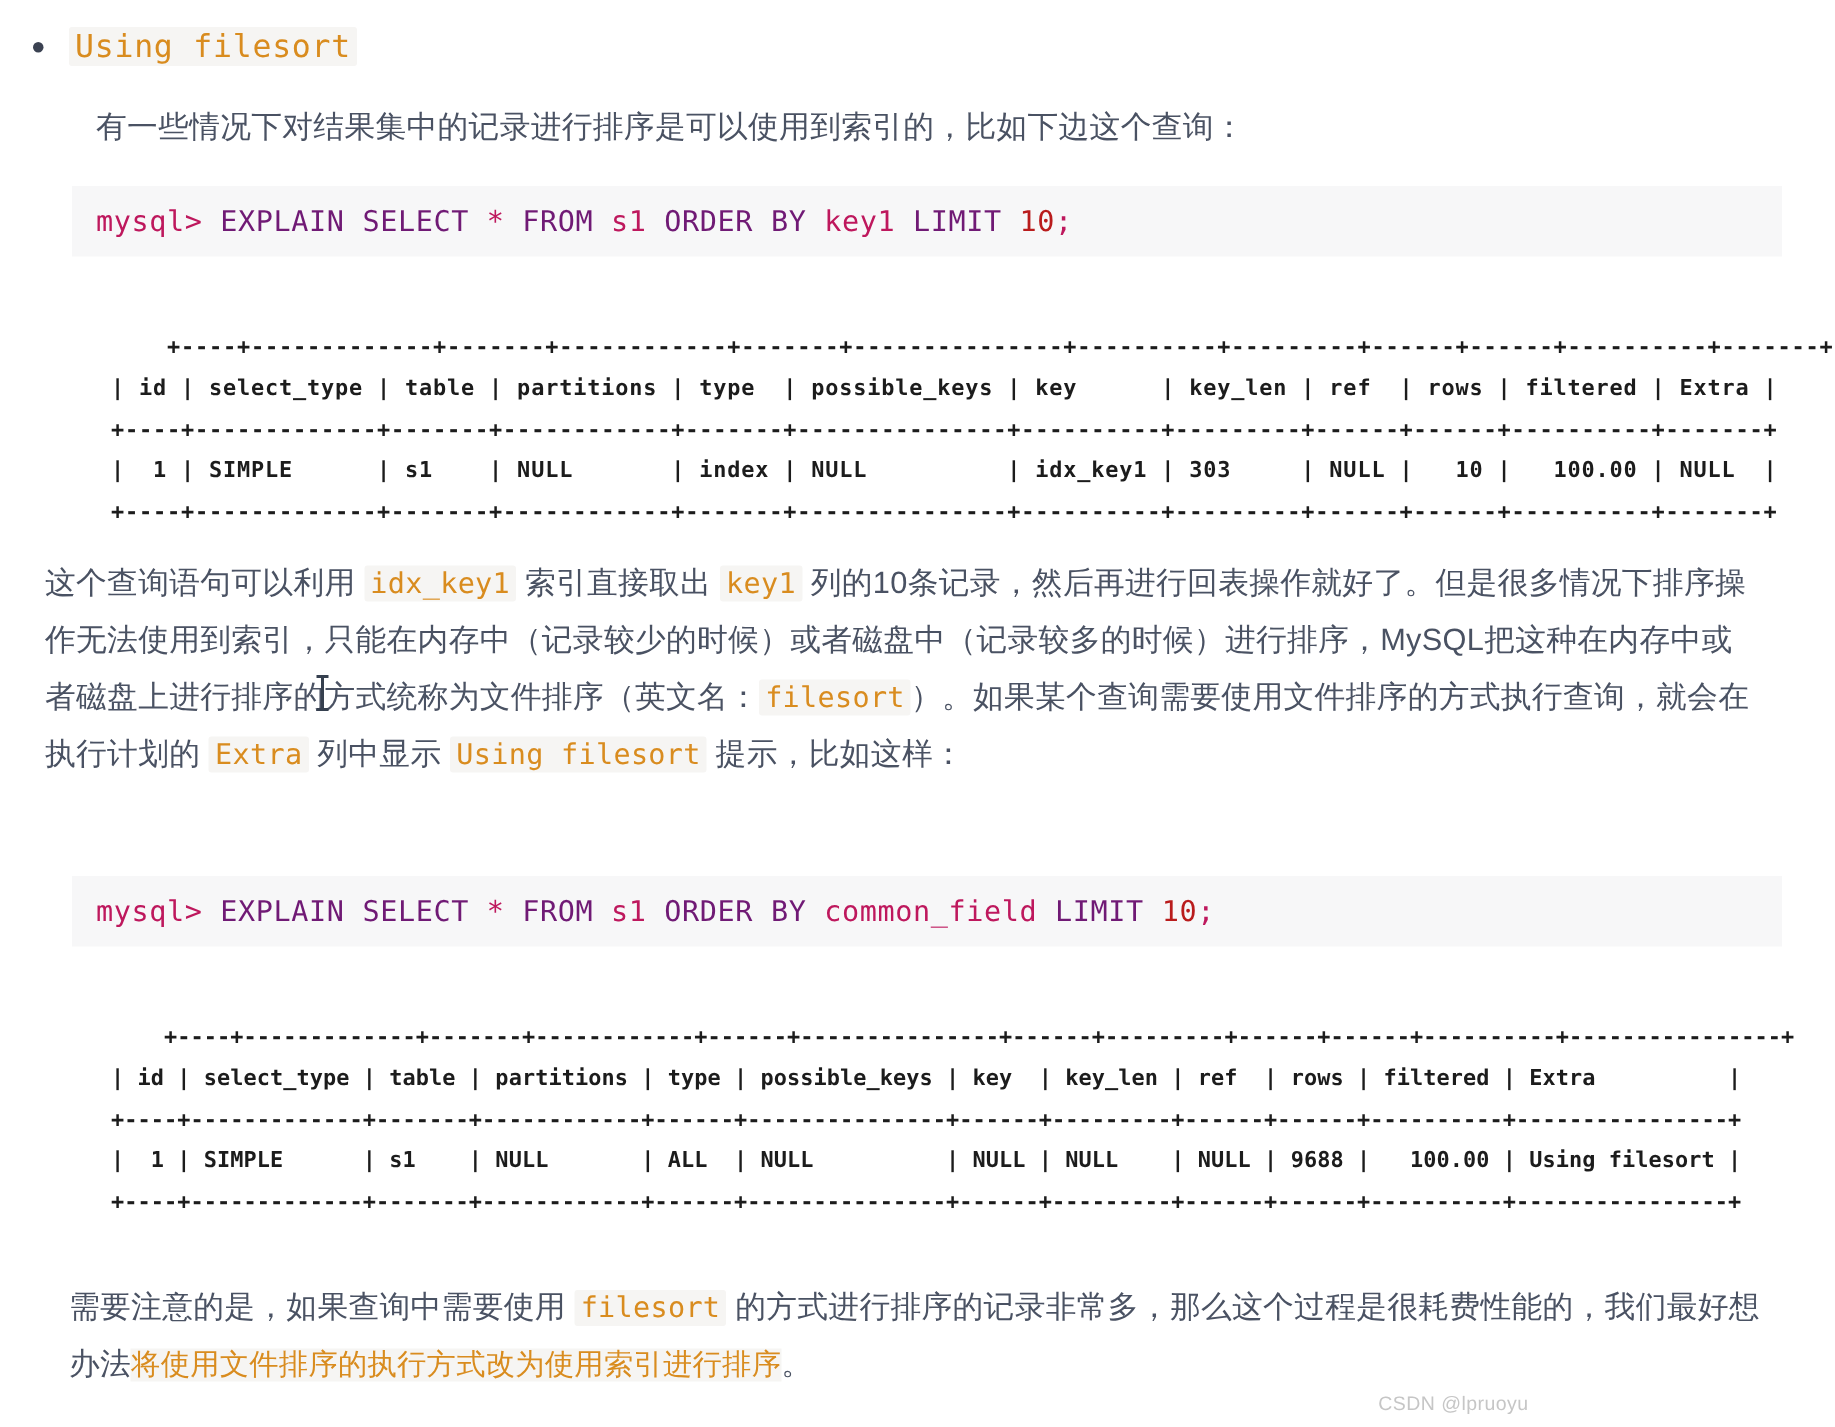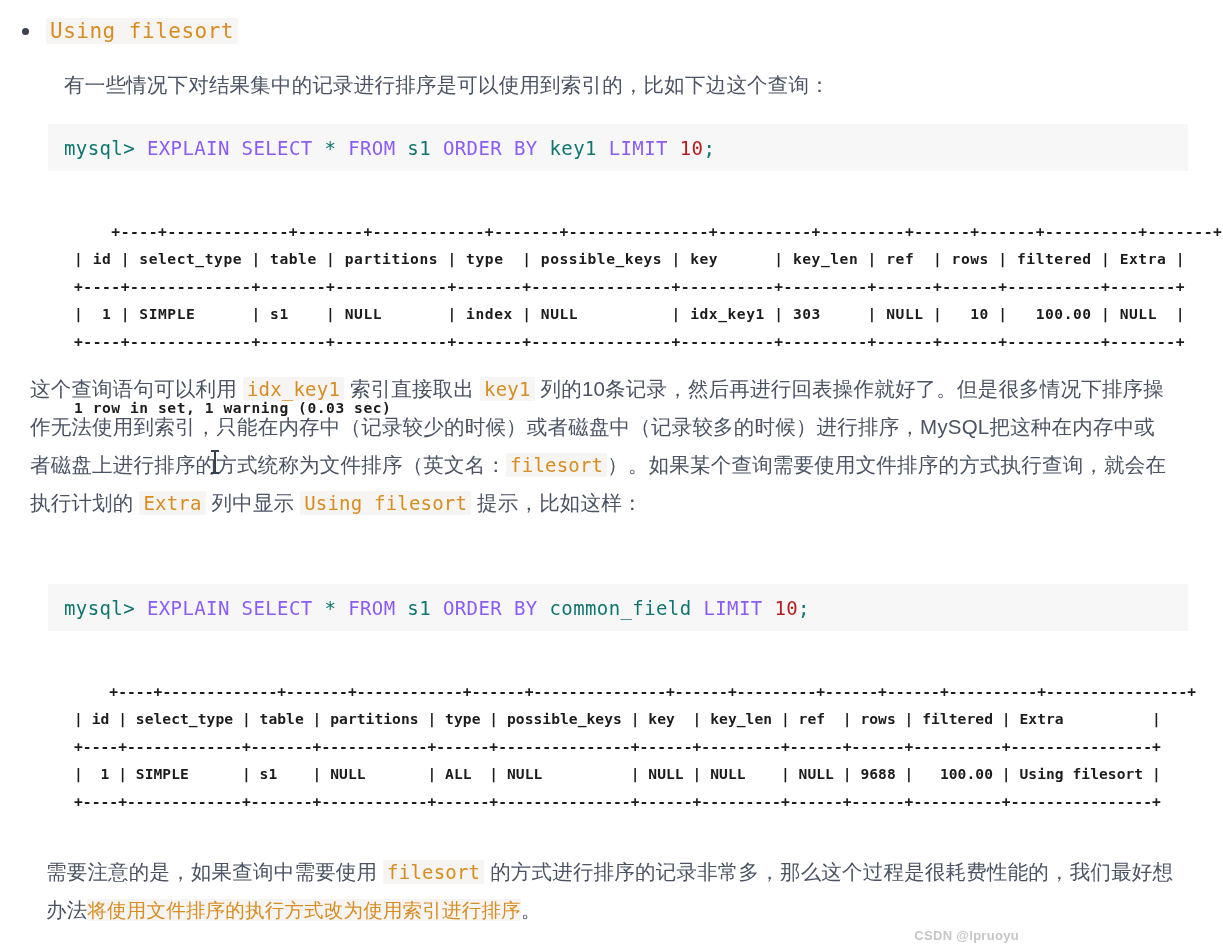--- a/index.html
+++ b/index.html
@@ -82,23 +82,23 @@
     align-items: center;
     padding-left: 16px;
     font-family: "DejaVu Sans Mono", "Liberation Mono", monospace;
     font-size: 19px;
     letter-spacing: 0.4px;
     white-space: pre;
     color: #4f5560;
   }
   #code-1 { left: 48px; top: 124px; width: 1140px; height: 47px; }
   #code-2 { left: 48px; top: 584px; width: 1140px; height: 47px; }
-  .tok-kw  { color: #8b5cf6; }
+  .tok-kw  { color: #701a75; }
   .tok-num { color: #b91c1c; }
-  .tok-pln { color: #0f766e; }
+  .tok-pln { color: #be185d; }
 
   
   .result {
     position: absolute;
     font-family: "DejaVu Sans Mono", "Liberation Mono", monospace;
     font-weight: bold;
     color: #1c1c1c;
     white-space: pre;
     line-height: 27.5px;
   }
@@ -140,21 +140,20 @@
 
   
   .watermark {
     position: absolute;
     right: 18px;
     bottom: 8px;
     font-size: 13px;
     color: #c6c6c6;
     font-family: "Liberation Sans", sans-serif;
     letter-spacing: 0.3px;
-    font-weight: bold;
   }
 </style>
 </head>
 <body>
 
 <div class="page">
 
   <div class="bullet-row">
     <span class="bullet-dot"></span>
     <span class="inline-code">Using filesort</span>
@@ -167,21 +166,20 @@
   <div class="code-block" id="code-1">
     <span class="tok-pln">mysql&gt; </span><span class="tok-kw">EXPLAIN SELECT </span><span class="tok-pln">* </span><span class="tok-kw">FROM </span><span class="tok-pln">s1 </span><span class="tok-kw">ORDER BY </span><span class="tok-pln">key1 </span><span class="tok-kw">LIMIT </span><span class="tok-num">10</span><span class="tok-pln">;</span>
   </div>
 
   <div class="result" id="result-1">
     <span>+----+-------------+-------+------------+-------+---------------+----------+---------+------+------+----------+-------+
 | id | select_type | table | partitions | type  | possible_keys | key      | key_len | ref  | rows | filtered | Extra |
 +----+-------------+-------+------------+-------+---------------+----------+---------+------+------+----------+-------+
 |  1 | SIMPLE      | s1    | NULL       | index | NULL          | idx_key1 | 303     | NULL |   10 |   100.00 | NULL  |
 +----+-------------+-------+------------+-------+---------------+----------+---------+------+------+----------+-------+</span>
-    <span class="status">1 row in set, 1 warning (0.03 sec)</span>
   </div>
 
   <div class="para" id="para-mid">
     <span>这个查询语句可以利用 </span><span class="inline-code">idx_key1</span><span> 索引直接取出 </span><span class="inline-code">key1</span><span> 列的10条记录，然后再进行回表操作就好了。但是很多情况下排序操作无法使用到索引，只能在内存中（记录较少的时候）或者磁盘中（记录较多的时候）进行排序，MySQL把这种在内存中或者磁盘上进行排序的方式统称为文件排序（英文名：</span><span class="inline-code">filesort</span><span>）。如果某个查询需要使用文件排序的方式执行查询，就会在执行计划的 </span><span class="inline-code">Extra</span><span> 列中显示 </span><span class="inline-code">Using filesort</span><span> 提示，比如这样：</span>
   </div>
 
   <div class="text-cursor"></div>
 
   <div class="code-block" id="code-2">
     <span class="tok-pln">mysql&gt; </span><span class="tok-kw">EXPLAIN SELECT </span><span class="tok-pln">* </span><span class="tok-kw">FROM </span><span class="tok-pln">s1 </span><span class="tok-kw">ORDER BY </span><span class="tok-pln">common_field </span><span class="tok-kw">LIMIT </span><span class="tok-num">10</span><span class="tok-pln">;</span>

